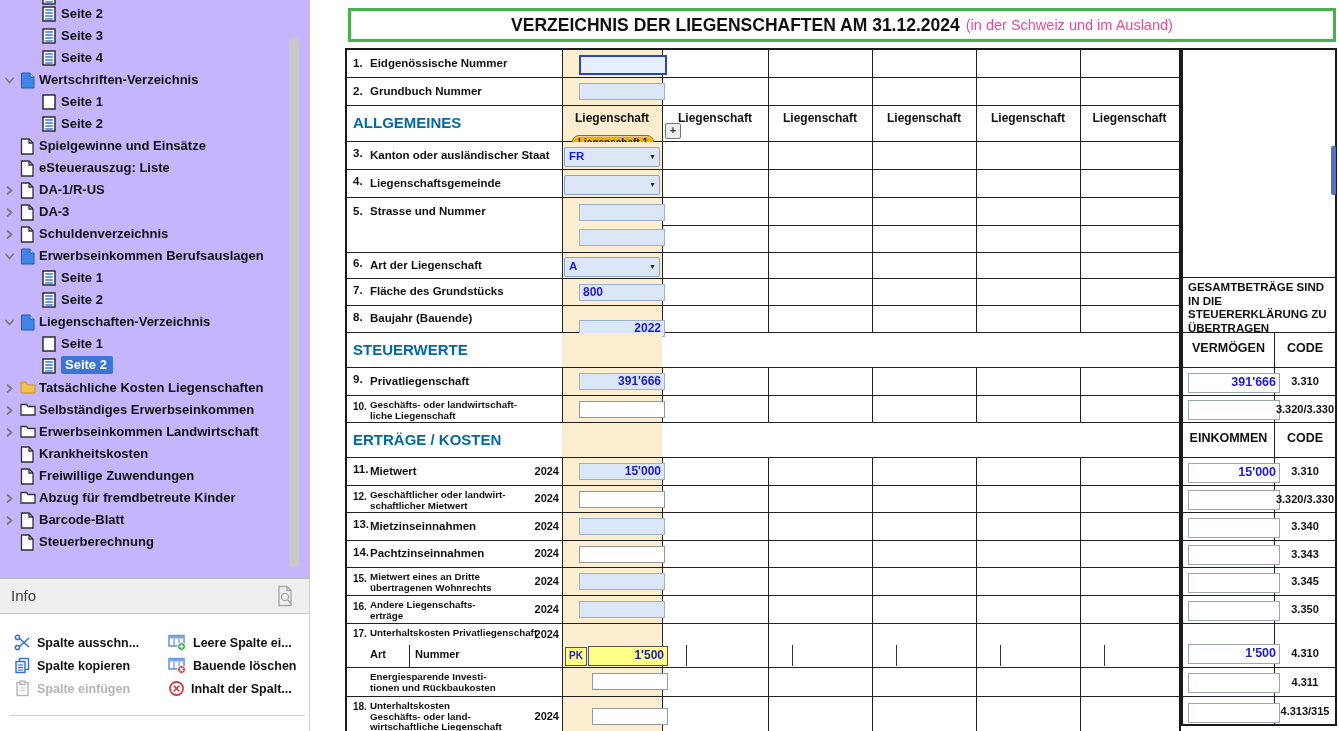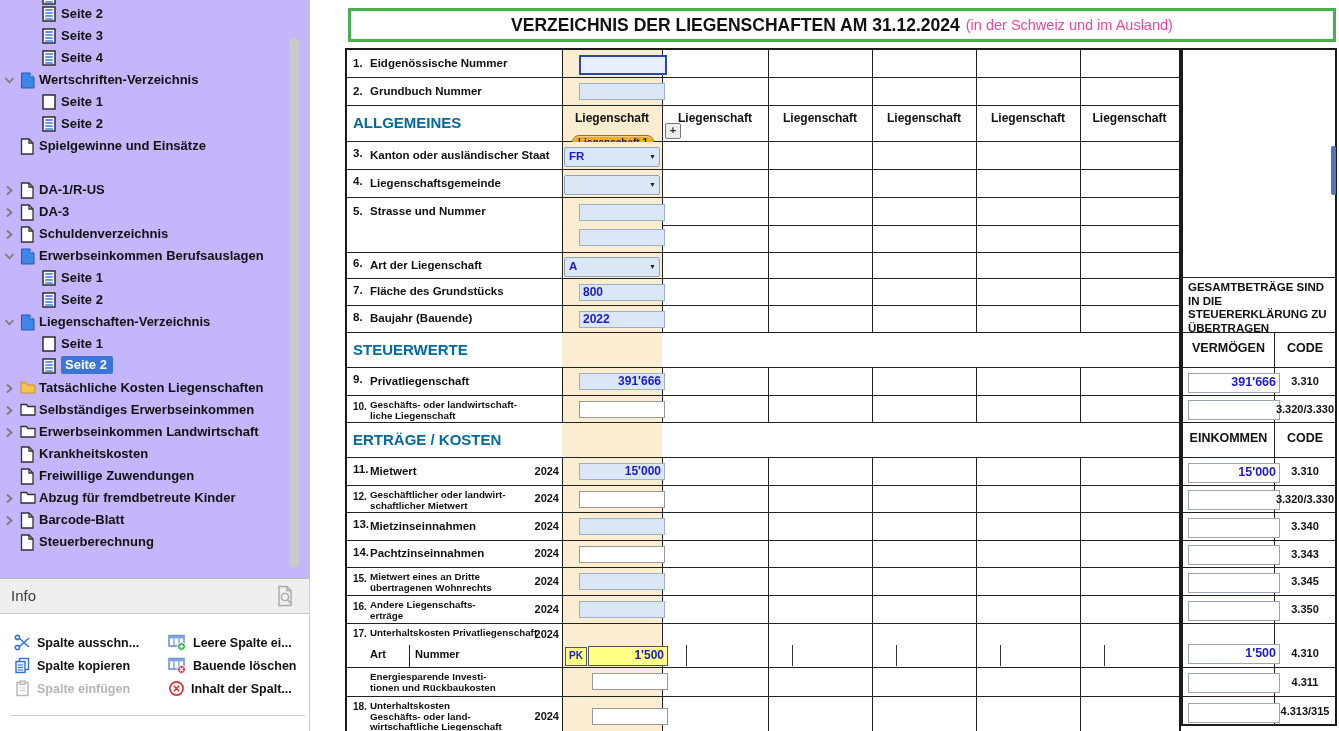--- a/index.html
+++ b/index.html
@@ -152,20 +152,29 @@
     </div>
     <div class="tree-row" style="top: 136px;">
       <div style="position: absolute; left: 20px; top: 2px;">
         <svg width="14" height="17" viewBox="0 0 14 17">
           <path d="M1.5 1 h7.5 l4 4 v11 h-11.5 z" fill="#fff" stroke="#333" stroke-width="1.3"></path>
           <path d="M9 1 v4 h4" fill="none" stroke="#333" stroke-width="1.3"></path>
         </svg>
       </div>
       <div class="tree-label" style="left: 39px;">Spielgewinne und Einsätze</div>
     </div>
+    <div class="tree-row" style="top: 158px;">
+      <div style="position: absolute; left: 20px; top: 2px;">
+        <svg width="14" height="17" viewBox="0 0 14 17">
+          <path d="M1.5 1 h7.5 l4 4 v11 h-11.5 z" fill="#fff" stroke="#333" stroke-width="1.3"></path>
+          <path d="M9 1 v4 h4" fill="none" stroke="#333" stroke-width="1.3"></path>
+        </svg>
+      </div>
+      <div class="tree-label" style="left: 39px;">eSteuerauszug: Liste</div>
+    </div>
     <div class="tree-row" style="top: 180px;">
       <div class="chev">
         <svg width="11" height="11" viewBox="0 0 11 11">
           <polyline points="3.5,2 7.5,5.5 3.5,9" fill="none" stroke="#7b7b7b" stroke-width="1.8" stroke-linecap="round"></polyline>
         </svg>
       </div>
       <div style="position: absolute; left: 20px; top: 2px;">
         <svg width="14" height="17" viewBox="0 0 14 17">
           <path d="M1.5 1 h7.5 l4 4 v11 h-11.5 z" fill="#fff" stroke="#333" stroke-width="1.3"></path>
           <path d="M9 1 v4 h4" fill="none" stroke="#333" stroke-width="1.3"></path>
@@ -590,21 +599,21 @@
     <div class="frow" style="top: 256px; height: 26px;">
       <div class="peach" style="left: 215px; width: 100px;"></div>
       <div class="vline" style="left: 215px;"></div>
       <div class="vline" style="left: 315px;"></div>
       <div class="vline" style="left: 421px;"></div>
       <div class="vline" style="left: 525px;"></div>
       <div class="vline" style="left: 629px;"></div>
       <div class="vline" style="left: 733px;"></div>
       <div class="rownum" style="top: 5px; font-size: 11.5px;">8.</div>
       <div class="rowlabel" style="font-size: 11.5px; top: 6px;">Baujahr (Bauende)</div>
-      <div class="finput" style="left: 232px; width: 78px; top: 5px; height: 15px; text-align: left;">2022</div>
+      <div class="finput" style="left: 232px; width: 78px; top: 14px; height: 15px; text-align: right;">2022</div>
     </div>
     <div class="frow" style="top: 283px; height: 34px;">
       <div class="peach" style="left: 215px; width: 100px;"></div>
       <div class="sect" style="top: 8px;">STEUERWERTE</div>
     </div>
     <div class="frow" style="top: 318px; height: 27px;">
       <div class="peach" style="left: 215px; width: 100px;"></div>
       <div class="vline" style="left: 215px;"></div>
       <div class="vline" style="left: 315px;"></div>
       <div class="vline" style="left: 421px;"></div>

